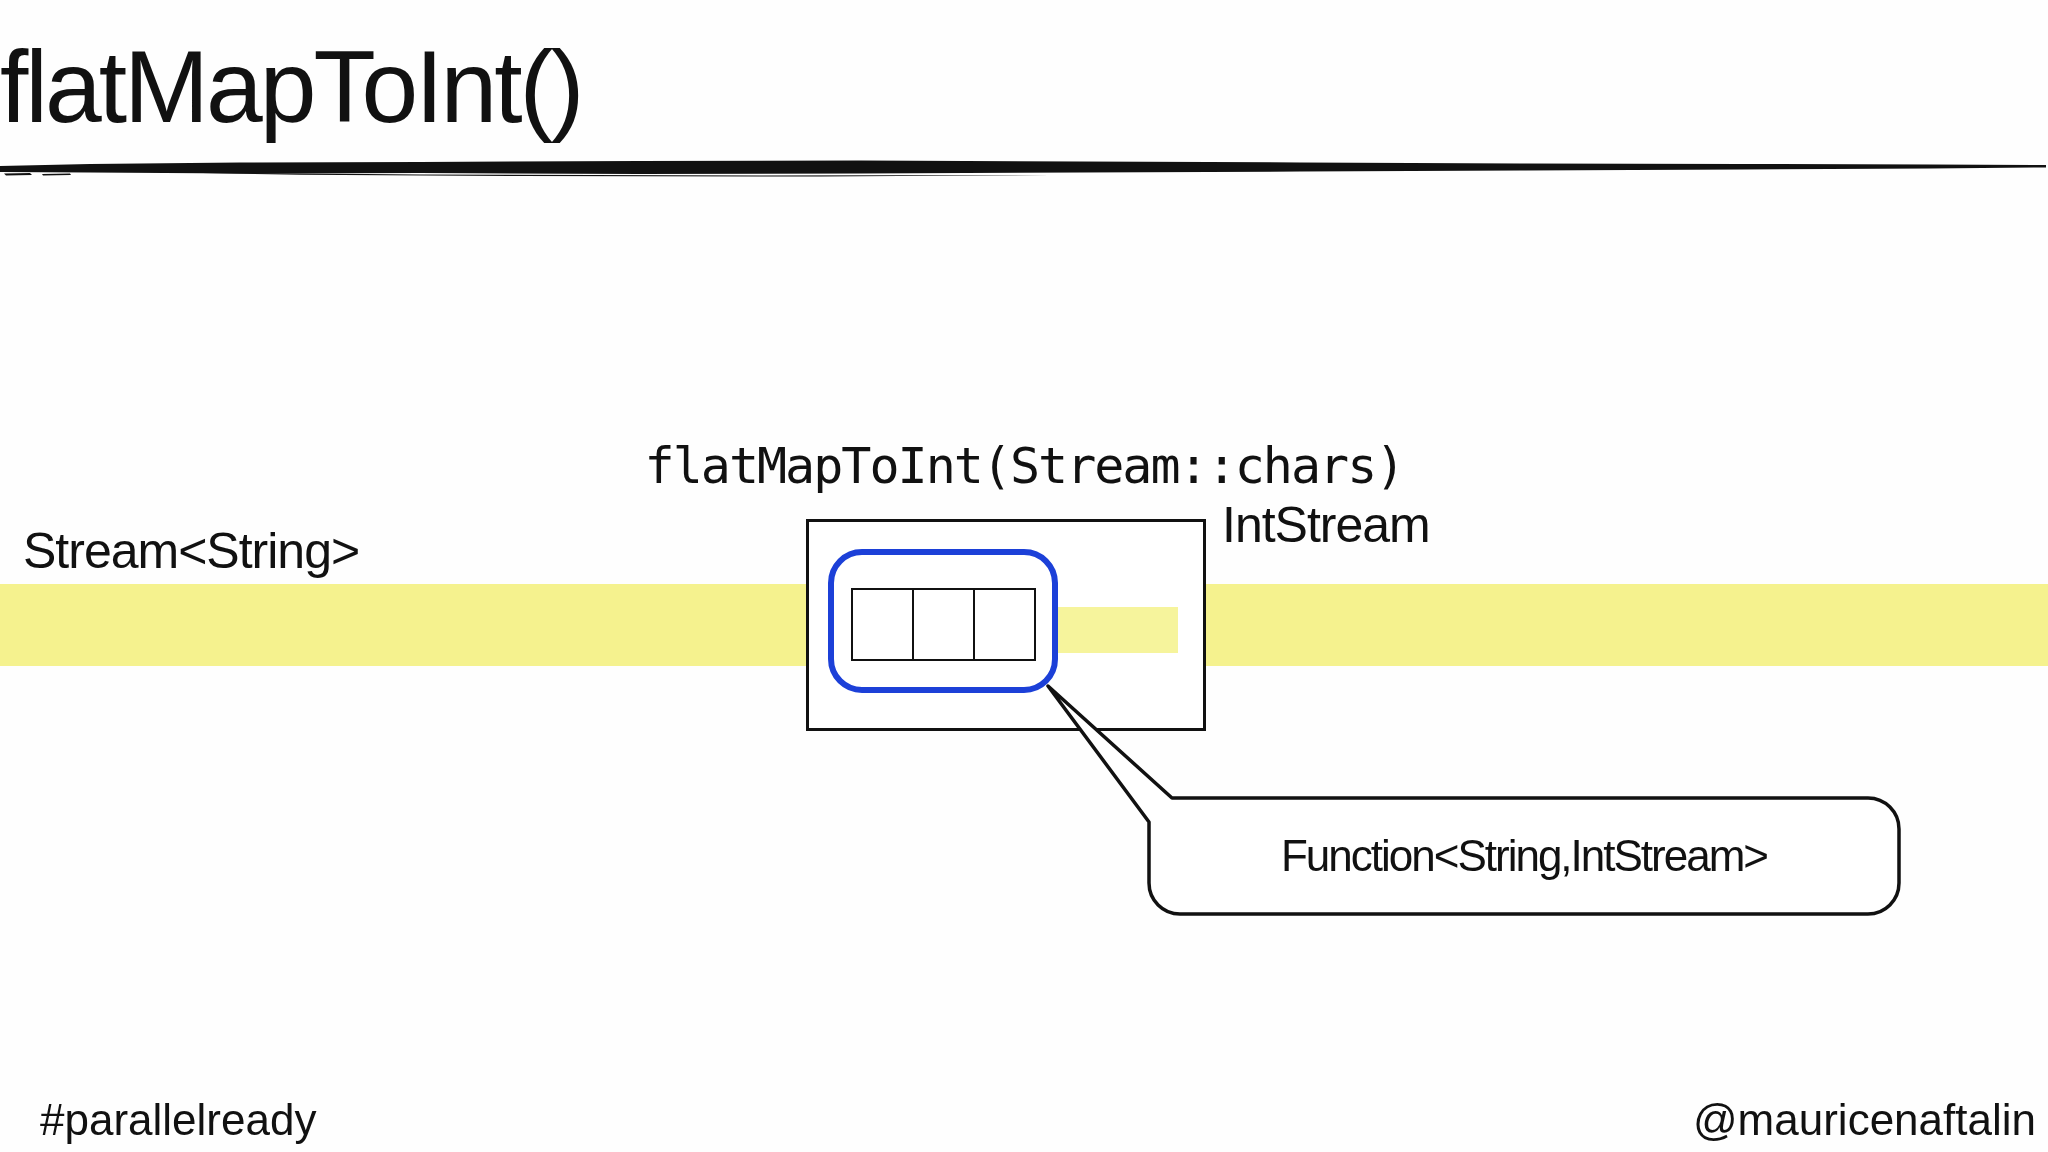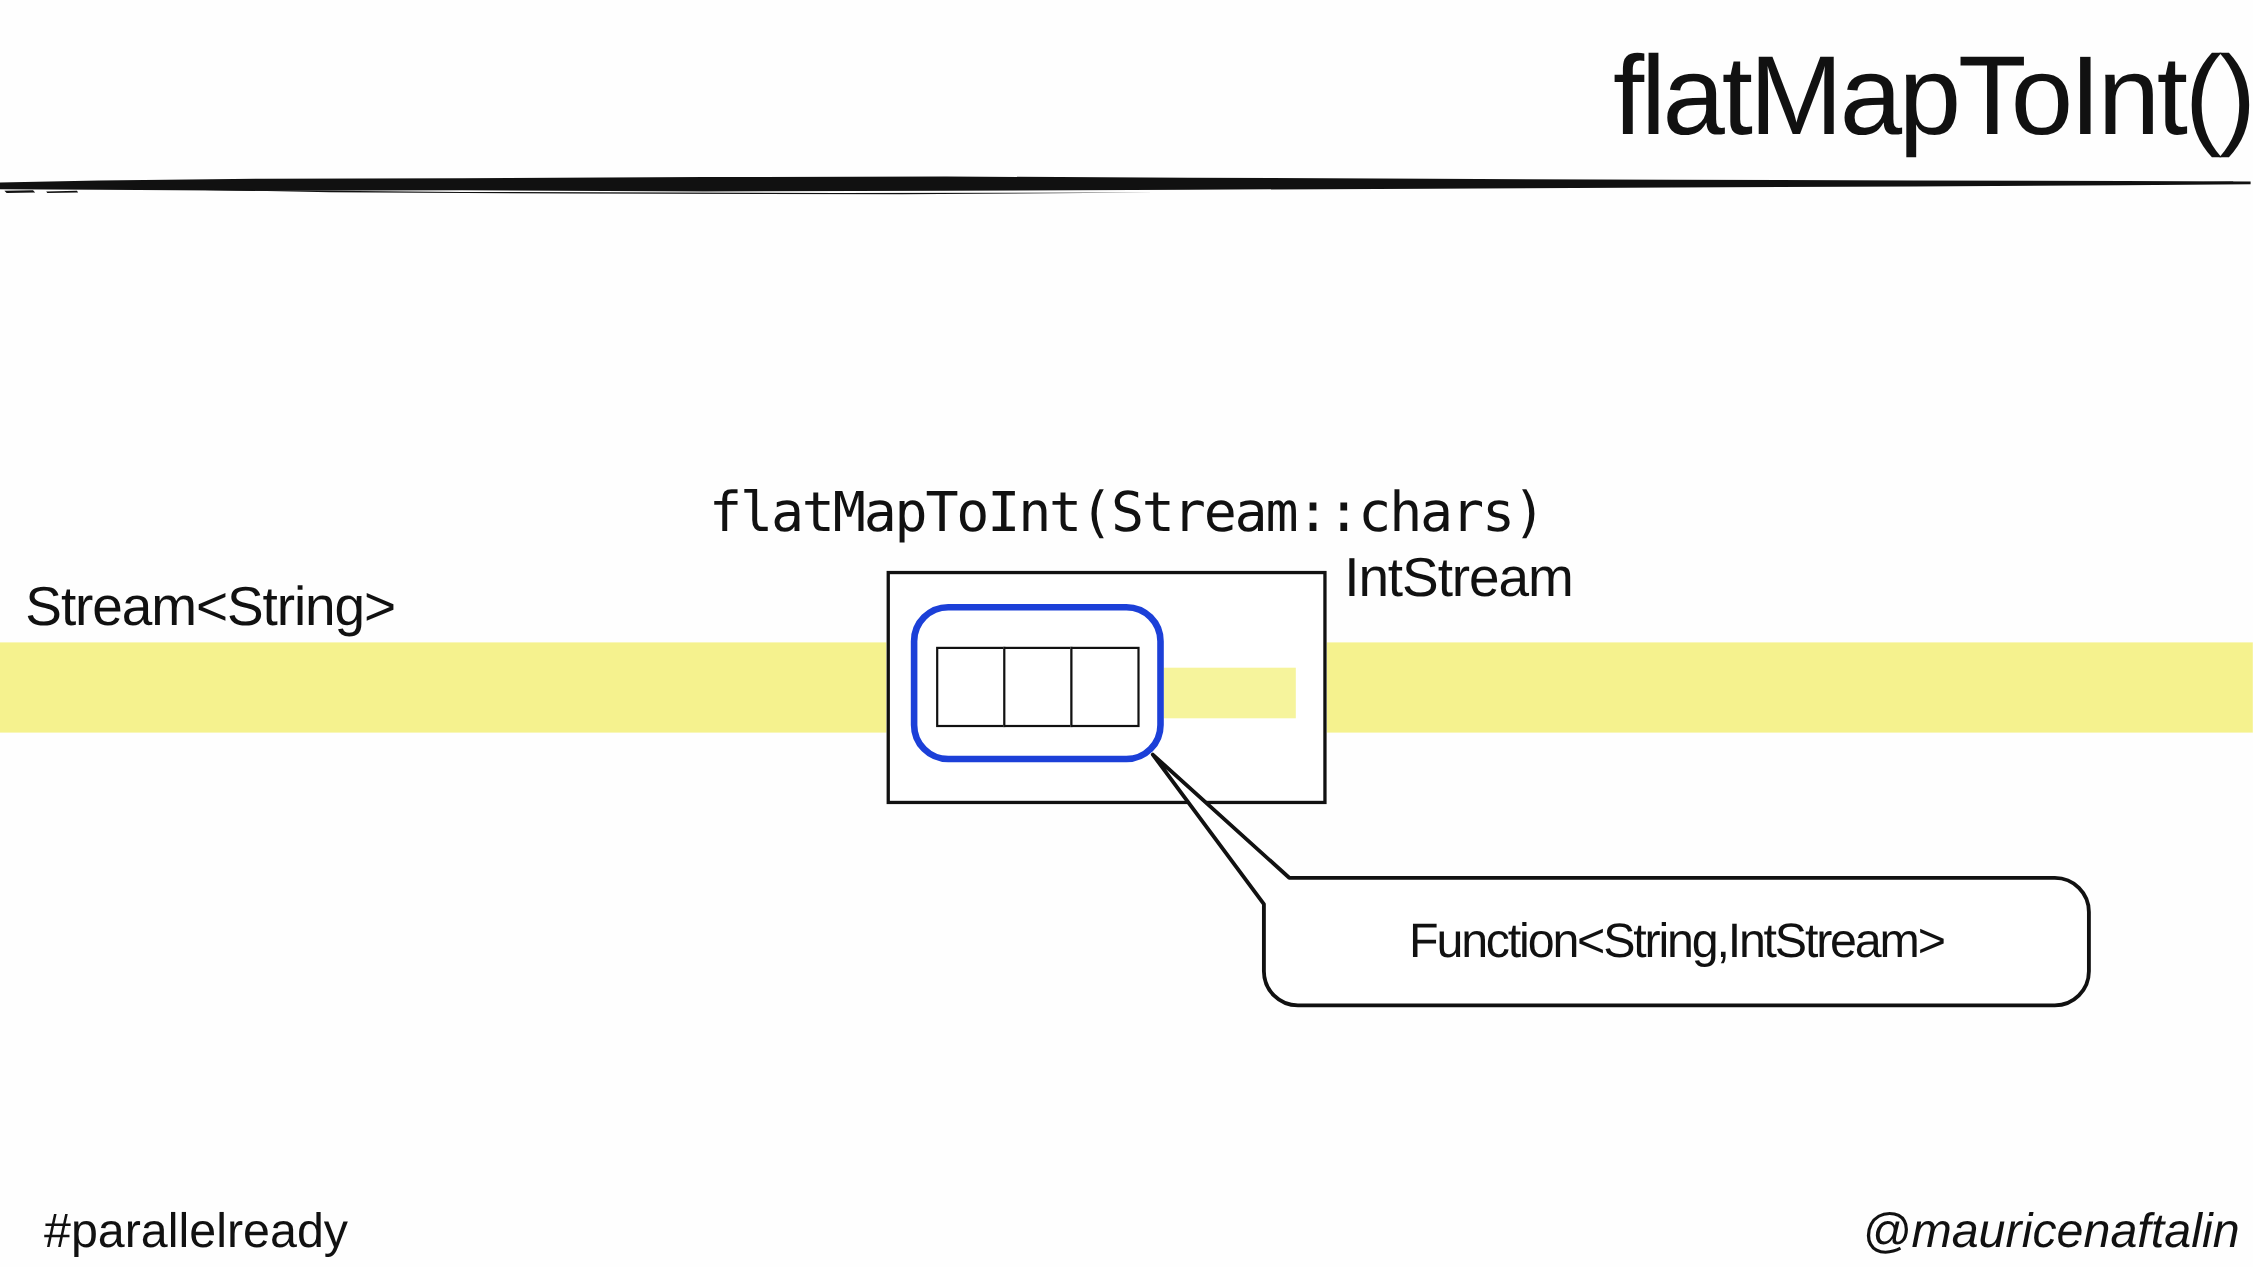--- a/index.html
+++ b/index.html
@@ -7,21 +7,21 @@
     width:2048px;height:1152px;position:relative;overflow:hidden;
     background:var(--background,#fefefe);
     font-family:"Liberation Sans",sans-serif;
     color:var(--ink,#111);
   }
   .abs{position:absolute;}
 
   
   #title{
     top:28px;left:0;width:2048px;height:120px;
-    text-align:right;font-size:102px;line-height:118px;
+    text-align:left;font-size:102px;line-height:118px;
     letter-spacing:-3px;font-weight:500;color:var(--ink,#111);
   }
 
   
   #divider{top:148px;left:0;width:2048px;height:40px;}
 
   
   #code-label{
     top:436px;left:0;width:2048px;height:64px;
     text-align:center;
@@ -67,21 +67,21 @@
   #callout-svg{top:670px;left:1030px;width:890px;height:260px;}
   #callout-text{
     top:800px;left:1149px;width:750px;height:112px;
     display:flex;align-items:center;justify-content:center;
     font-size:44px;letter-spacing:-2px;color:var(--ink,#111);
   }
 
   
   .footer{font-size:44px;line-height:52px;color:var(--ink,#111);margin-left:34px;}
   #footer-left{top:1094px;left:6px;}
-  #footer-right{top:1094px;right:12px;font-style:italic;}
+  #footer-right{top:1094px;right:12px;}
 </style>
 </head>
 <body>
 
 <div class="abs" id="title">flatMapToInt()</div>
 
 <svg class="abs" id="divider" viewBox="0 0 2048 40" preserveAspectRatio="none" aria-hidden="true">
   <path fill="#111" d="M0,18 L90,16 L240,14.5 L420,14 L640,13 L860,12.5 L1080,13.5 L1300,14.5 L1520,15.5 L1740,16 L1930,16.5 L2046,17
        L2046,19.5 L1930,20.5 L1740,21.5 L1520,22.5 L1300,23.5 L1080,24.5 L860,25.5 L640,26 L420,25 L240,25.5 L90,24.5 L0,24 Z"></path>
   <path fill="#111" d="M150,24 L420,26.5 L760,27.5 L1050,27 L820,28.5 L520,28 L300,26.8 Z"></path>

